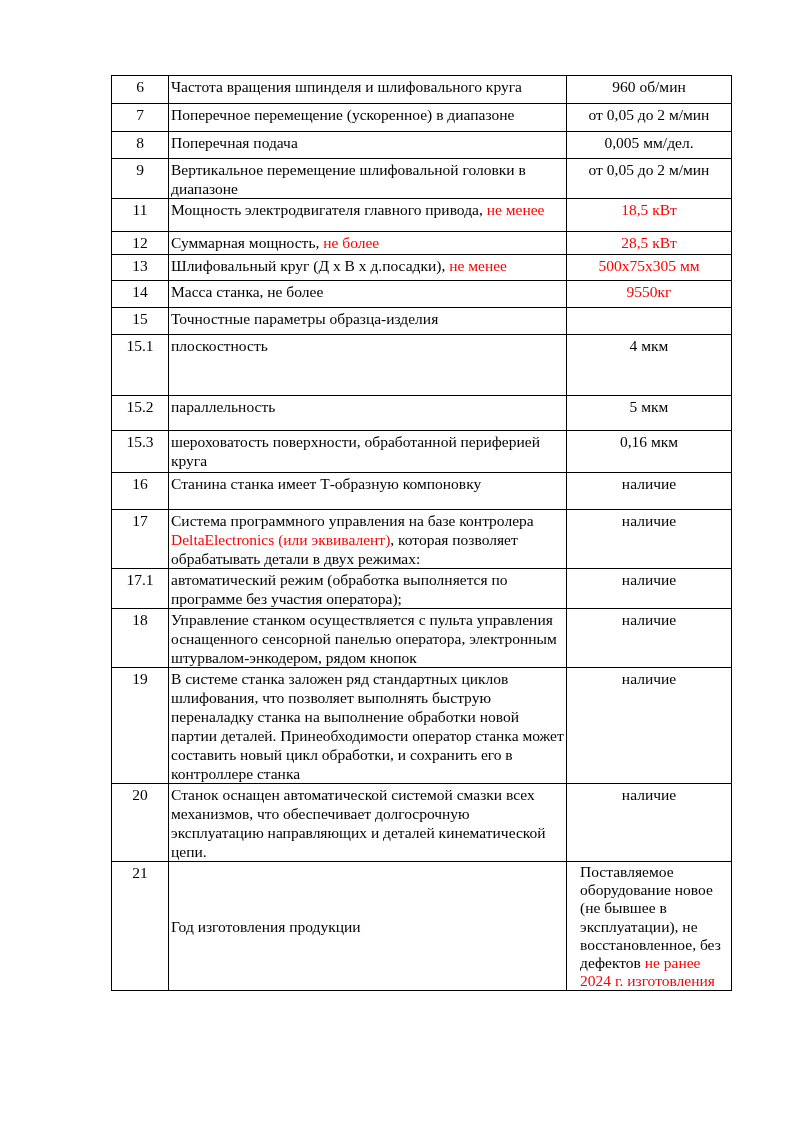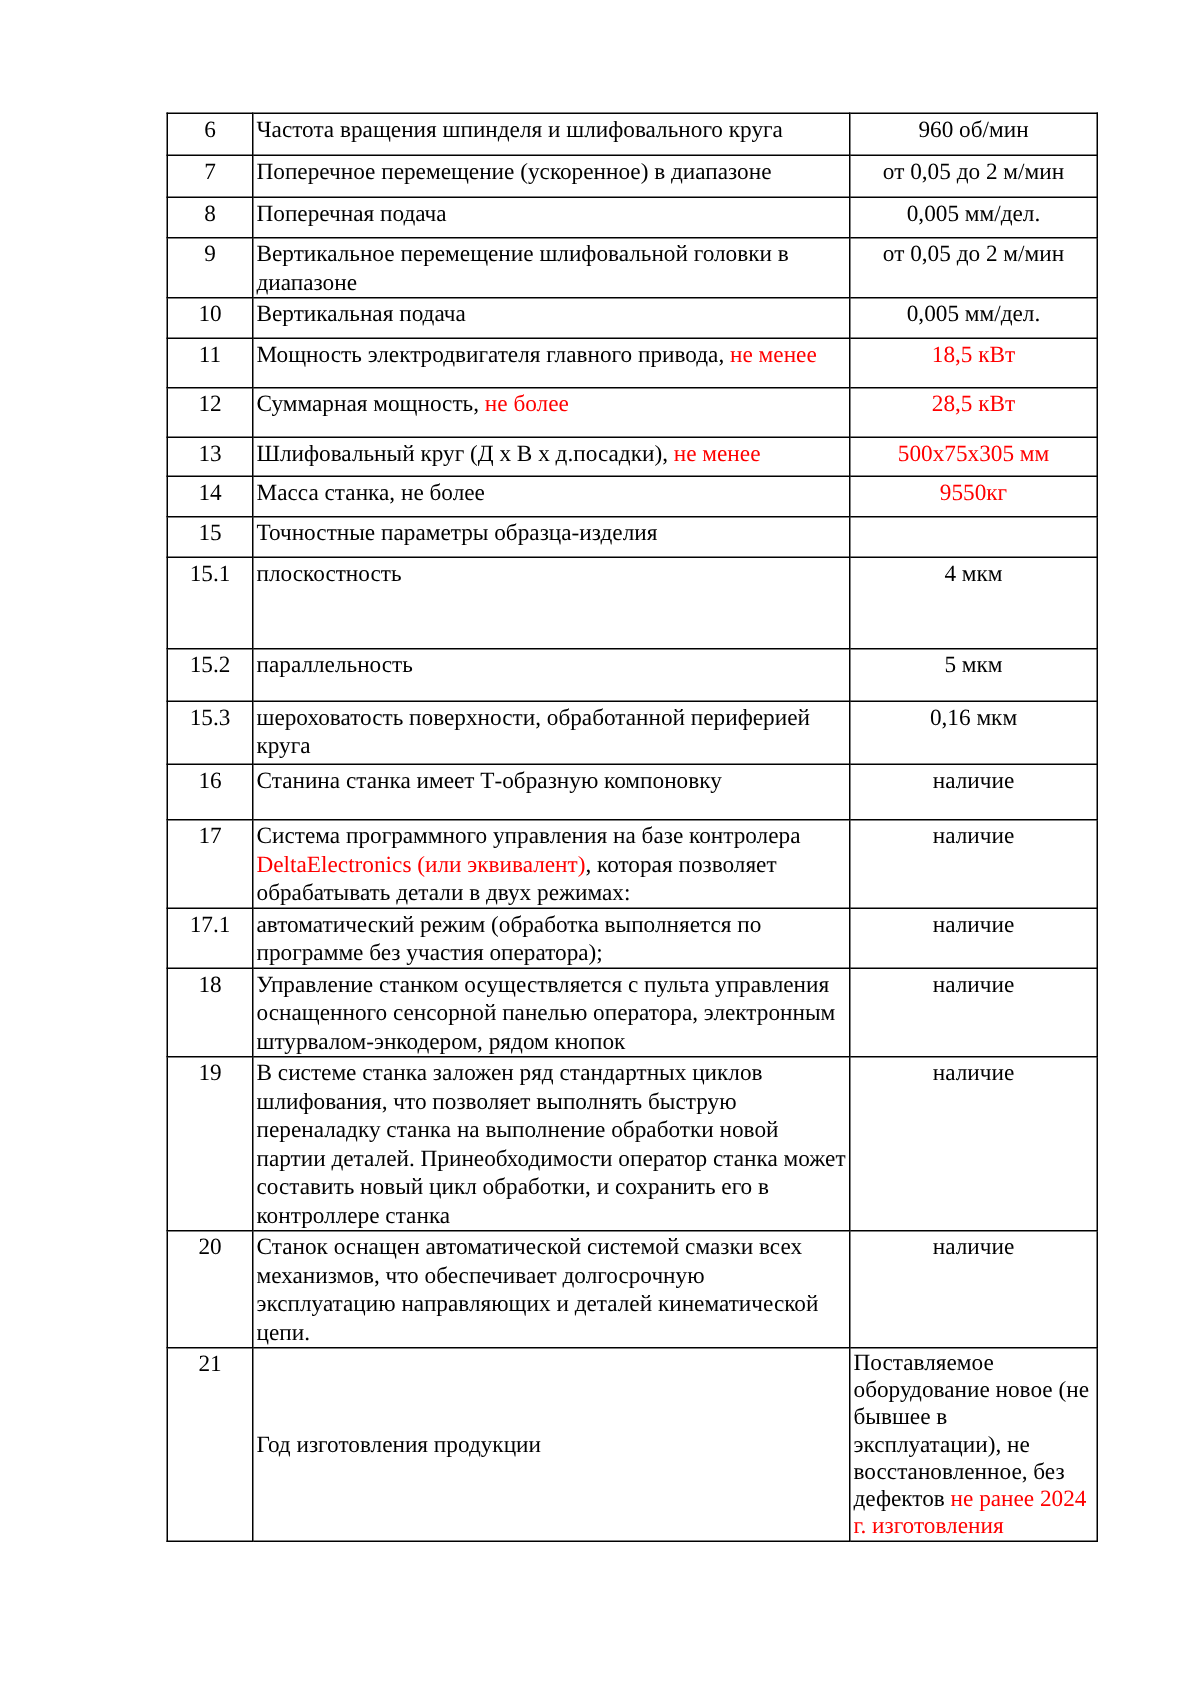--- a/index.html
+++ b/index.html
@@ -43,21 +43,21 @@
   td.desc {
     text-align: left;
     padding-left: 3px;
   }
   td.val {
     text-align: center;
   }
   td.val.left {
     text-align: left;
     line-height: 18.2px;
-    padding-left: 2px;
+    padding-left: 13px;
   }
   td.desc.middle {
     vertical-align: middle;
     margin-left: 48px;
   }
   .red {
     color: var(--accent-red, #ff0000);
   }
 </style>
 </head>
@@ -84,31 +84,26 @@
         <tr style="height: 27px;">
           <td class="num">8</td>
           <td class="desc"><span>Поперечная подача</span></td>
           <td class="val"><span>0,005 мм/дел.</span></td>
         </tr>
         <tr style="height: 37px;">
           <td class="num">9</td>
           <td class="desc"><span>Вертикальное перемещение шлифовальной головки в диапазоне</span></td>
           <td class="val"><span>от 0,05 до 2 м/мин</span></td>
         </tr>
-        <tr style="height: 27px;">
-          <td class="num">10</td>
-          <td class="desc"><span>Вертикальная подача</span></td>
-          <td class="val"><span>0,005 мм/дел.</span></td>
-        </tr>
         <tr style="height: 33px;">
           <td class="num">11</td>
           <td class="desc"><span>Мощность электродвигателя главного привода, </span><span class="red">не менее</span></td>
           <td class="val"><span class="red">18,5 кВт</span></td>
         </tr>
-        <tr style="height: 33px;">
+        <tr style="height: 23px;">
           <td class="num">12</td>
           <td class="desc"><span>Суммарная мощность, </span><span class="red">не более</span></td>
           <td class="val"><span class="red">28,5 кВт</span></td>
         </tr>
         <tr style="height: 26px;">
           <td class="num">13</td>
           <td class="desc"><span>Шлифовальный круг (Д х В х д.посадки), </span><span class="red">не менее</span></td>
           <td class="val"><span class="red">500х75х305 мм</span></td>
         </tr>
         <tr style="height: 27px;">

